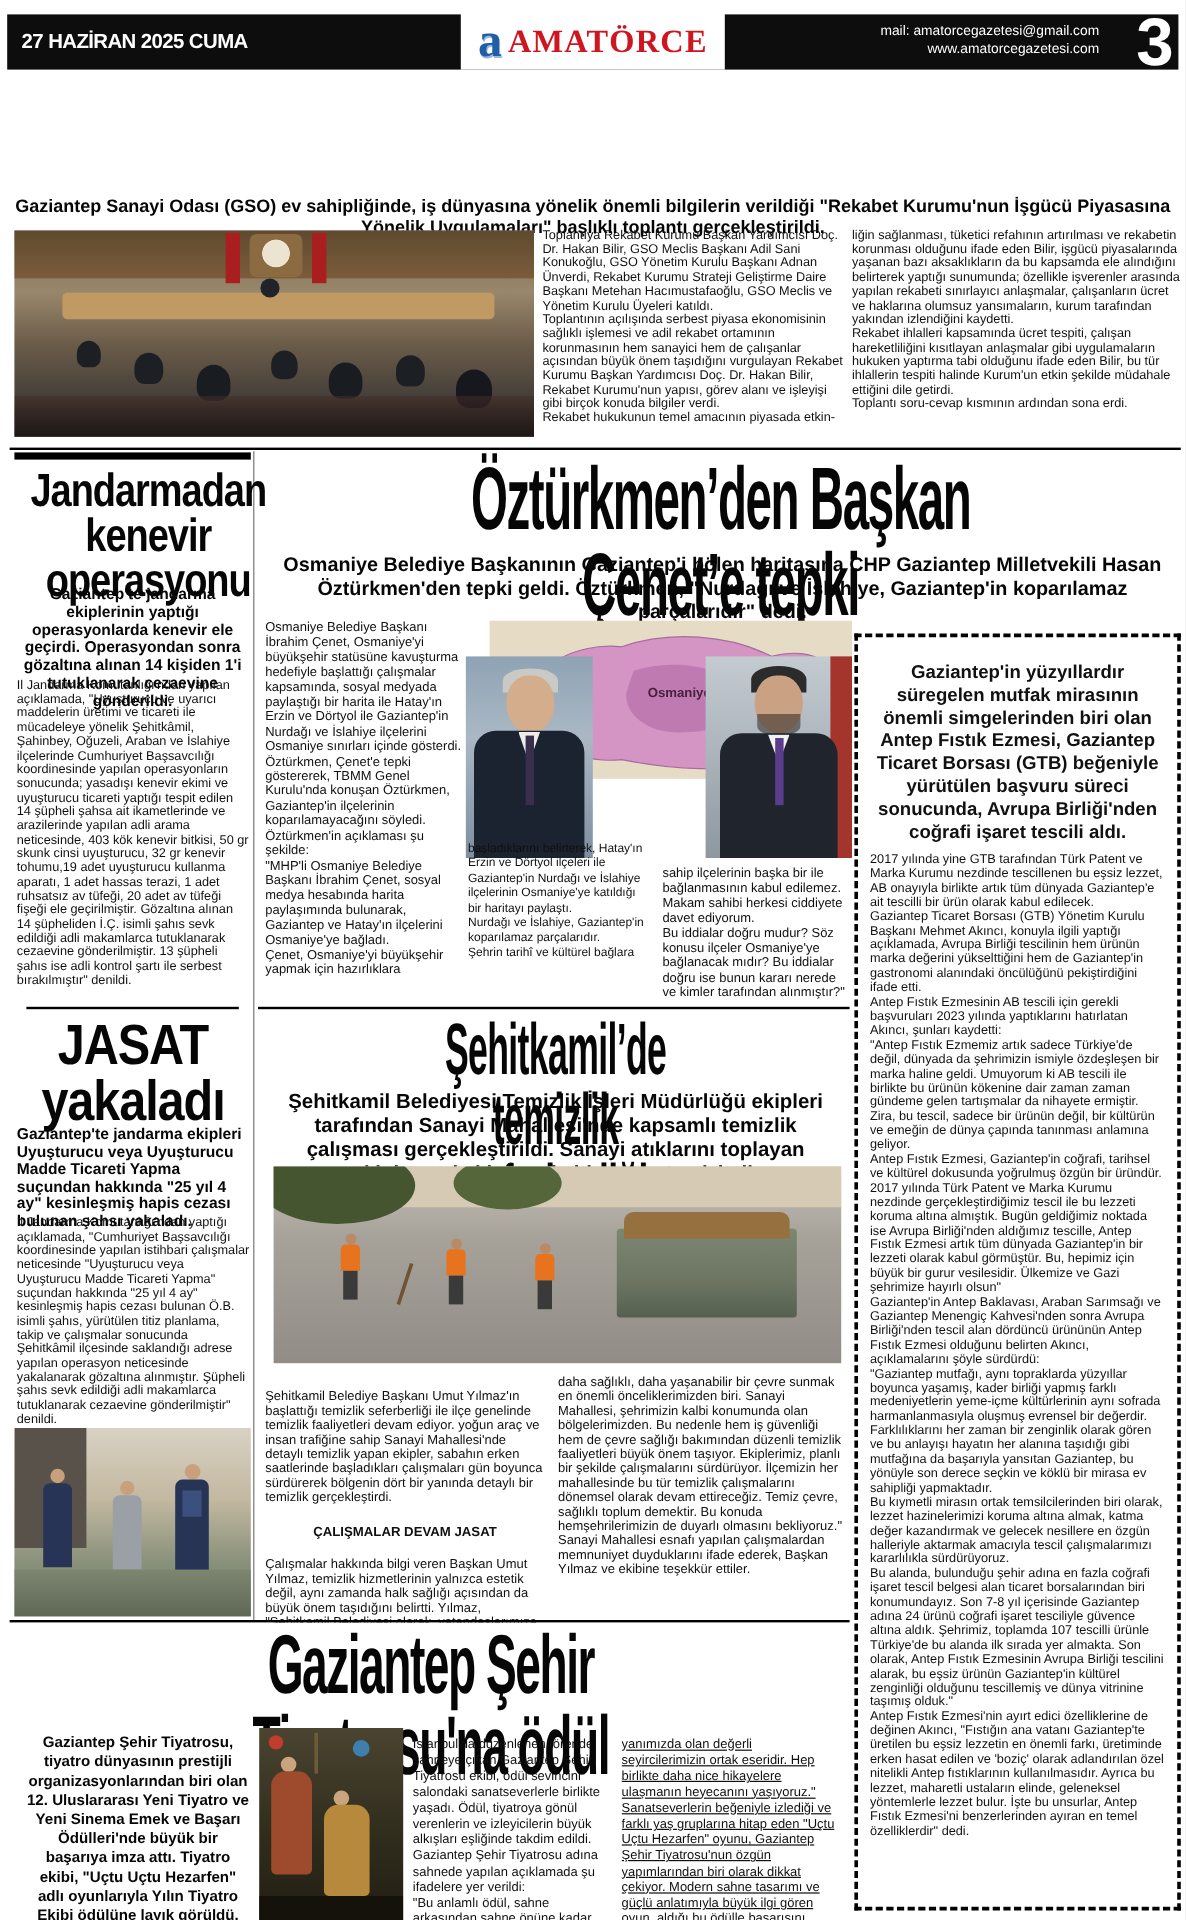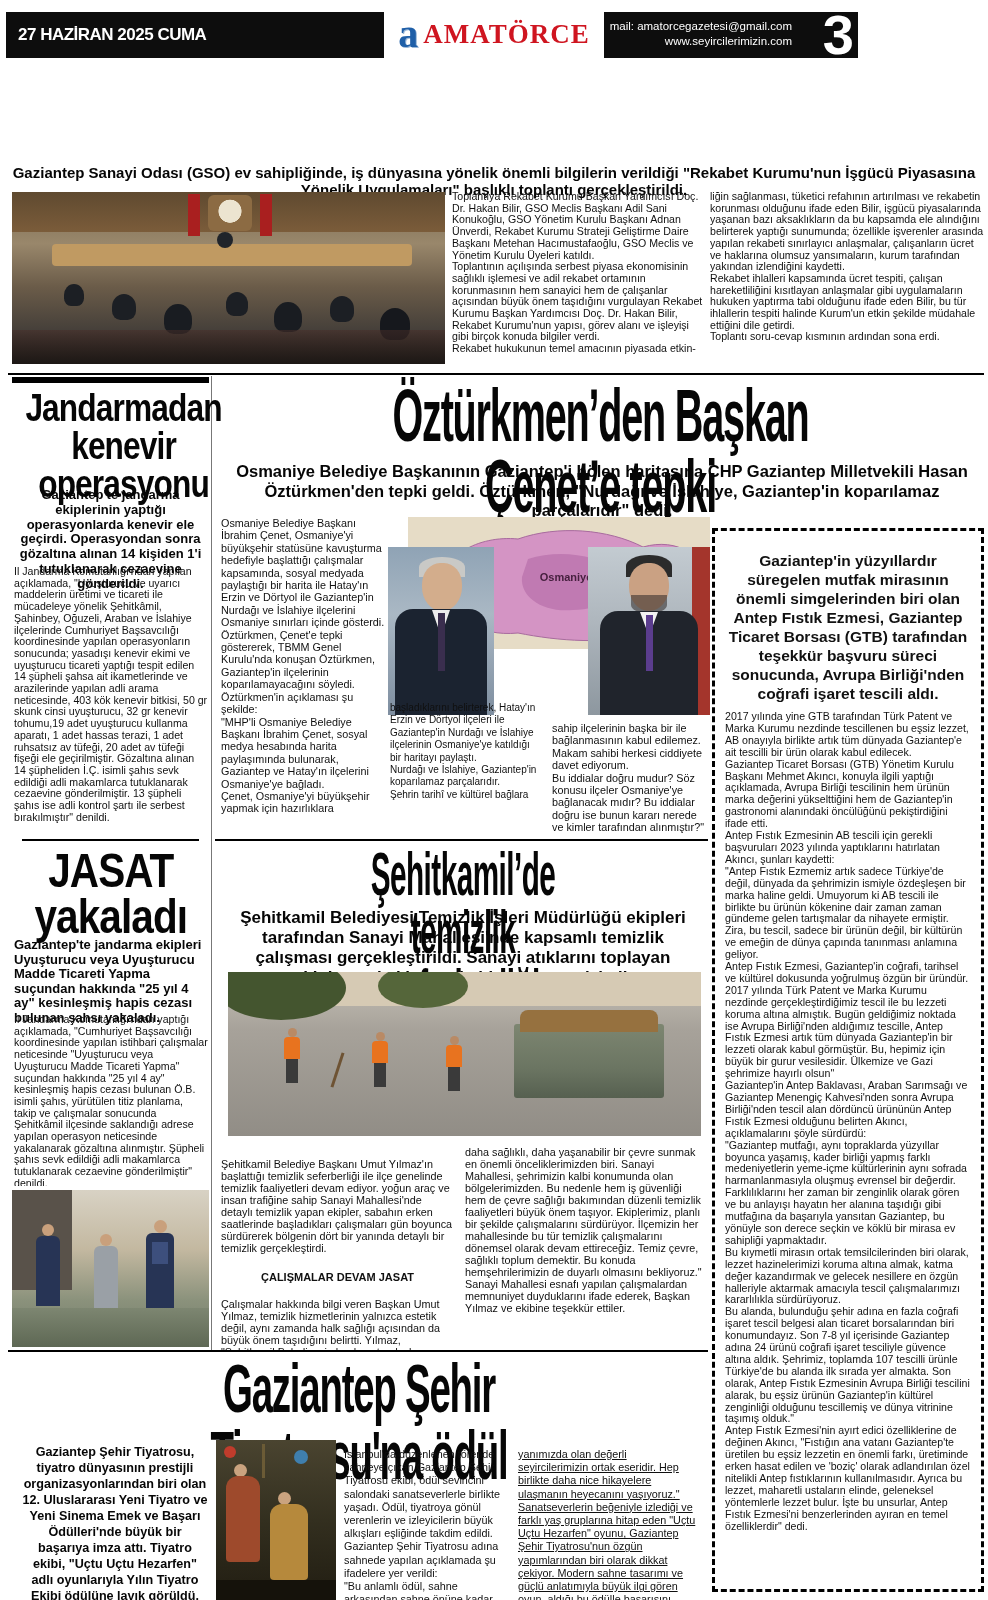--- a/index.html
+++ b/index.html
@@ -16,21 +16,21 @@
 
   .body-col { position:absolute; white-space:pre-line; font-size:10.6px; line-height:11.7px;
               color:#101010; overflow:hidden; text-align:left; }
   .lead { position:absolute; font-weight:bold; white-space:pre-line; color:#060606; overflow:hidden; }
   .center { text-align:center; }
 
   .ph { position:absolute; overflow:hidden; }
   .ph div { position:absolute; }
 
   
-  .hbar { position:absolute; left:6px; top:12px; width:852px; height:46px; background:#0d0d0d; }
+  .hbar { position:absolute; left:6px; top:12px; width:976px; height:46px; background:#0d0d0d; }
   .hdate { position:absolute; left:12px; top:13px; color:#fff; font-weight:bold; font-size:17px; letter-spacing:-0.5px; }
   .hcontact { position:absolute; right:66px; top:7px; color:#fff; font-size:11.5px; line-height:15px; text-align:right; }
   .hpage { position:absolute; right:4px; top:-10px; color:#fff; font-weight:bold; font-size:56px; }
   .logobox { position:absolute; left:50%; top:10px; transform:translateX(-50%); width:220px; height:48px;
              background:#fff; display:flex; align-items:center; justify-content:center; gap:5px; z-index:5; }
   .logomark { font-family:"Liberation Serif", serif; font-weight:bold; font-size:40px; color:#1f5fa8;
               line-height:0.8; text-shadow:1px 1px 0 #9cb8d8; }
   .logotext { font-family:"Liberation Serif", serif; font-weight:bold; font-size:27px; color:#cf1520; letter-spacing:1px; }
 
   .fistik-box { position:absolute; left:712px; top:528px; width:272px; height:1064px;
@@ -43,21 +43,21 @@
 </style>
 </head>
 <body>
 
 <div id="page">
 
   <div class="hbar">
     <div class="hdate">27 HAZİRAN 2025 CUMA</div>
     <div class="hcontact">
       <div>mail: amatorcegazetesi@gmail.com</div>
-      <div>www.seyircilerimizin.com</div>
+      <div>www.amatorcegazetesi.com</div>
     </div>
     <div class="hpage">3</div>
   </div>
   <div class="logobox">
     <span class="logomark">a</span>
     <span class="logotext">AMATÖRCE</span>
   </div>
 
   <div class="lead center" style="left:10px;top:164px;width:968px;font-size:15px;line-height:17px;">Gaziantep Sanayi Odası (GSO) ev sahipliğinde, iş dünyasına yönelik önemli bilgilerin verildiği "Rekabet Kurumu'nun İşgücü Piyasasına Yönelik Uygulamaları" başlıklı toplantı gerçekleştirildi.</div>
 
@@ -153,21 +153,21 @@
   </div>
 
   <div class="body-col" style="left:390px;top:702px;width:152px;height:116px;font-size:10px;line-height:12.4px;">başladıklarını belirterek, Hatay'ın Erzin ve Dörtyol ilçeleri ile Gaziantep'in Nurdağı ve İslahiye ilçelerinin Osmaniye'ye katıldığı bir haritayı paylaştı.
 Nurdağı ve İslahiye, Gaziantep'in koparılamaz parçalarıdır.
 Şehrin tarihî ve kültürel bağlara</div>
   <div class="body-col" style="left:552px;top:722px;width:158px;height:116px;font-size:10.8px;line-height:12.4px;">sahip ilçelerinin başka bir ile bağlanmasının kabul edilemez.
 Makam sahibi herkesi ciddiyete davet ediyorum.
 Bu iddialar doğru mudur? Söz konusu ilçeler Osmaniye'ye bağlanacak mıdır? Bu iddialar doğru ise bunun kararı nerede ve kimler tarafından alınmıştır?"</div>
 
   <div class="fistik-box">
-    <div class="fistik-lead">Gaziantep'in yüzyıllardır süregelen mutfak mirasının önemli simgelerinden biri olan Antep Fıstık Ezmesi, Gaziantep Ticaret Borsası (GTB) tarafından teşekkür başvuru süreci sonucunda, Avrupa Birliği'nden coğrafi işaret tescili aldı.</div>
+    <div class="fistik-lead">Gaziantep'in yüzyıllardır süregelen mutfak mirasının önemli simgelerinden biri olan Antep Fıstık Ezmesi, Gaziantep Ticaret Borsası (GTB) beğeniyle yürütülen başvuru süreci sonucunda, Avrupa Birliği'nden coğrafi işaret tescili aldı.</div>
     <div class="fistik-body">2017 yılında yine GTB tarafından Türk Patent ve Marka Kurumu nezdinde tescillenen bu eşsiz lezzet, AB onayıyla birlikte artık tüm dünyada Gaziantep'e ait tescilli bir ürün olarak kabul edilecek.
 Gaziantep Ticaret Borsası (GTB) Yönetim Kurulu Başkanı Mehmet Akıncı, konuyla ilgili yaptığı açıklamada, Avrupa Birliği tescilinin hem ürünün marka değerini yükselttiğini hem de Gaziantep'in gastronomi alanındaki öncülüğünü pekiştirdiğini ifade etti.
 Antep Fıstık Ezmesinin AB tescili için gerekli başvuruları 2023 yılında yaptıklarını hatırlatan Akıncı, şunları kaydetti:
 "Antep Fıstık Ezmemiz artık sadece Türkiye'de değil, dünyada da şehrimizin ismiyle özdeşleşen bir marka haline geldi. Umuyorum ki AB tescili ile birlikte bu ürünün kökenine dair zaman zaman gündeme gelen tartışmalar da nihayete ermiştir. Zira, bu tescil, sadece bir ürünün değil, bir kültürün ve emeğin de dünya çapında tanınması anlamına geliyor.
 Antep Fıstık Ezmesi, Gaziantep'in coğrafi, tarihsel ve kültürel dokusunda yoğrulmuş özgün bir üründür. 2017 yılında Türk Patent ve Marka Kurumu nezdinde gerçekleştirdiğimiz tescil ile bu lezzeti koruma altına almıştık. Bugün geldiğimiz noktada ise Avrupa Birliği'nden aldığımız tescille, Antep Fıstık Ezmesi artık tüm dünyada Gaziantep'in bir lezzeti olarak kabul görmüştür. Bu, hepimiz için büyük bir gurur vesilesidir. Ülkemize ve Gazi şehrimize hayırlı olsun"
 Gaziantep'in Antep Baklavası, Araban Sarımsağı ve Gaziantep Menengiç Kahvesi'nden sonra Avrupa Birliği'nden tescil alan dördüncü ürününün Antep Fıstık Ezmesi olduğunu belirten Akıncı, açıklamalarını şöyle sürdürdü:
 "Gaziantep mutfağı, aynı topraklarda yüzyıllar boyunca yaşamış, kader birliği yapmış farklı medeniyetlerin yeme-içme kültürlerinin aynı sofrada harmanlanmasıyla oluşmuş evrensel bir değerdir.
 Farklılıklarını her zaman bir zenginlik olarak gören ve bu anlayışı hayatın her alanına taşıdığı gibi mutfağına da başarıyla yansıtan Gaziantep, bu yönüyle son derece seçkin ve köklü bir mirasa ev sahipliği yapmaktadır.
 Bu kıymetli mirasın ortak temsilcilerinden biri olarak, lezzet hazinelerimizi koruma altına almak, katma değer kazandırmak ve gelecek nesillere en özgün halleriyle aktarmak amacıyla tescil çalışmalarımızı kararlılıkla sürdürüyoruz.
 Bu alanda, bulunduğu şehir adına en fazla coğrafi işaret tescil belgesi alan ticaret borsalarından biri konumundayız. Son 7-8 yıl içerisinde Gaziantep adına 24 ürünü coğrafi işaret tesciliyle güvence altına aldık. Şehrimiz, toplamda 107 tescilli ürünle Türkiye'de bu alanda ilk sırada yer almakta. Son olarak, Antep Fıstık Ezmesinin Avrupa Birliği tescilini alarak, bu eşsiz ürünün Gaziantep'in kültürel zenginliği olduğunu tescillemiş ve dünya vitrinine taşımış olduk."

